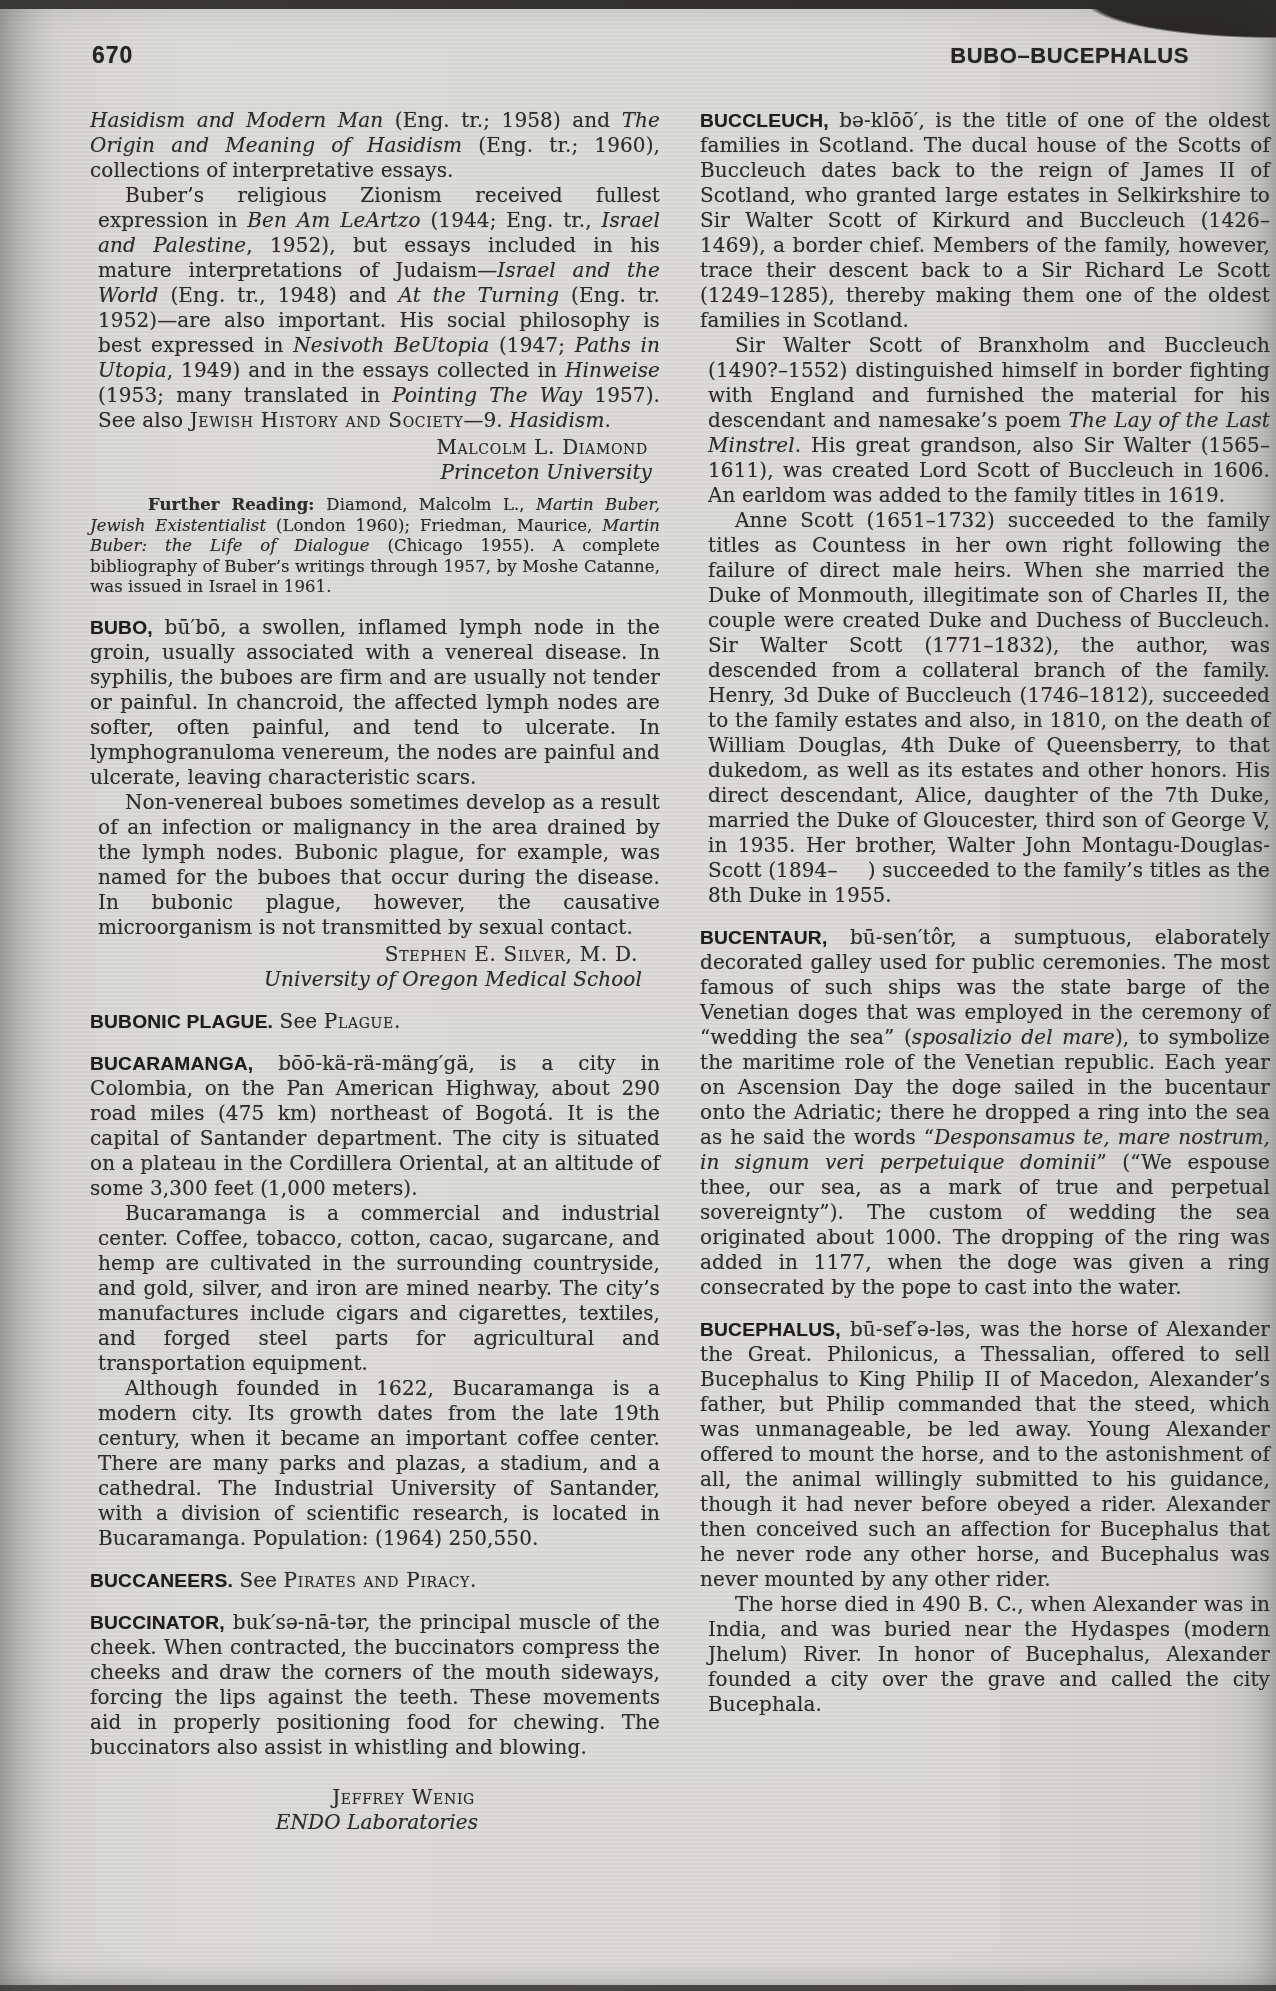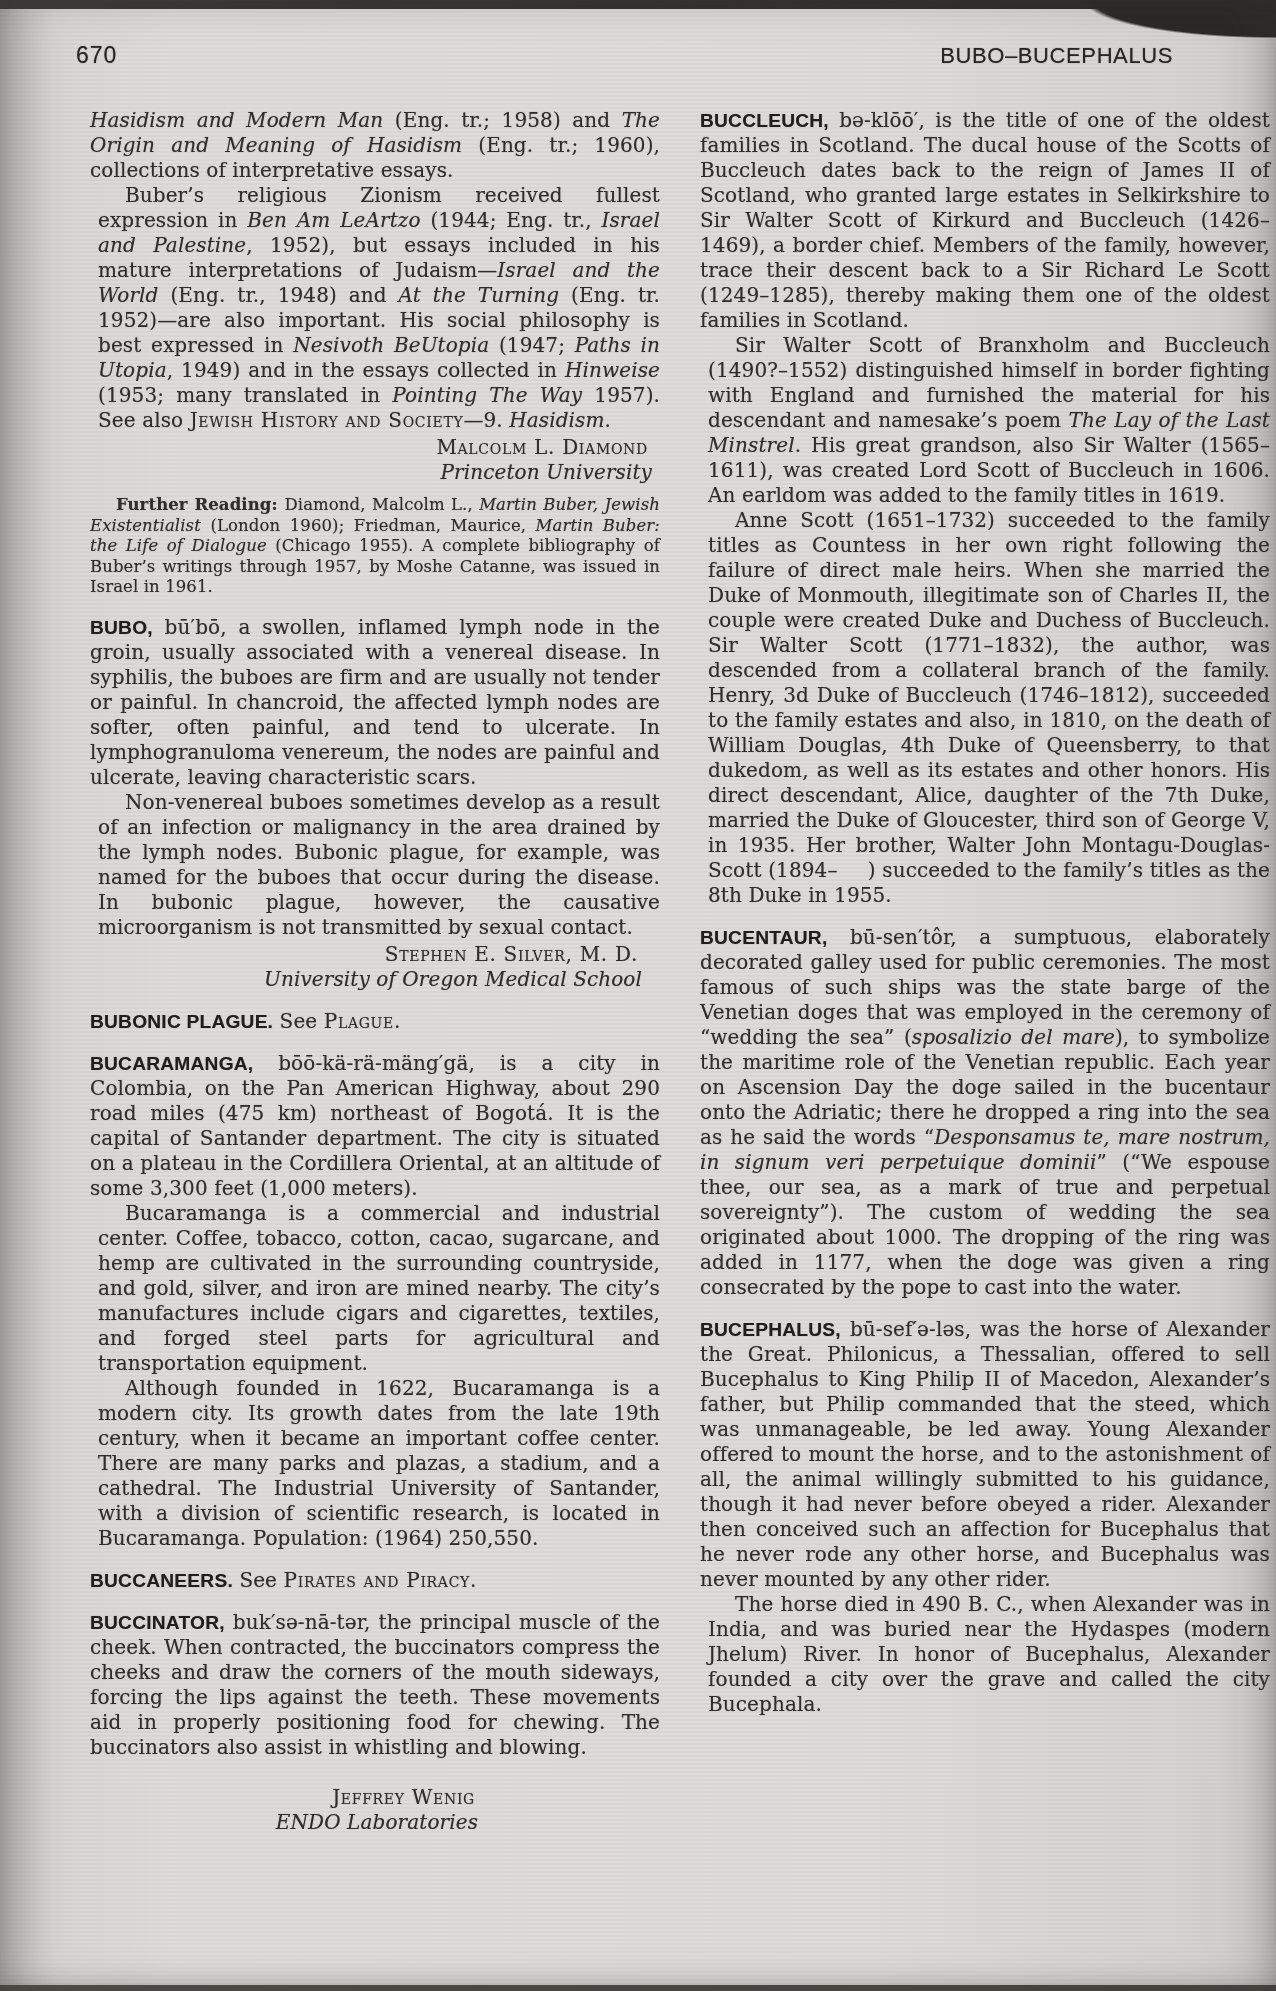--- a/index.html
+++ b/index.html
@@ -29,22 +29,22 @@
   }
   .corner-shade{
     position:absolute;top:0;right:0;width:300px;height:60px;
     background:radial-gradient(ellipse 300px 60px at 100% 0%, #2b2a27 61%, rgba(43,42,39,0) 64%);
   }
   .bottom-edge{
     position:absolute;bottom:0;left:0;right:0;height:6px;
     background:linear-gradient(90deg,#53524e,#484743);
   }
   .pagehead{
-    position:absolute;top:42px;left:74px;width:1169px;height:30px;
-    font-family:"Liberation Sans","DejaVu Sans",sans-serif;font-weight:normal;
+    position:absolute;top:42px;left:90px;width:1169px;height:30px;
+    font-family:"Liberation Sans","DejaVu Sans",sans-serif;font-weight:bold;
   }
   .page-number{
     position:absolute;left:2px;top:0;font-size:23px;letter-spacing:1px;color:#26251f;
     text-shadow:0 0 1px rgba(40,40,35,.5);
   }
   .page-title{
     position:absolute;left:0;right:70px;top:1px;text-align:right;font-size:22px;
     letter-spacing:.6px;color:#26251f;text-shadow:0 0 1px rgba(40,40,35,.5);
   }
   .cols{
@@ -60,21 +60,21 @@
   .para0{text-indent:0;}
   .entry{margin-top:17px;}
   .col > .blk:first-child{margin-top:0;}
   .byline{text-align:right;margin-top:2px;}
   .affil{text-align:right;}
   .further{font-size:16.5px;line-height:20.5px;text-indent:26px;margin-top:10px;margin-bottom:8px;}
   .hw{font-family:"Liberation Sans","DejaVu Sans",sans-serif;font-weight:bold;font-size:.96em;
       letter-spacing:.2px;color:#1f1e1a;}
   .i{font-style:italic;}
   .sc{font-variant:small-caps;letter-spacing:.7px;text-align:right;}
-  .frb{font-weight:bold;}
+  .frb{font-weight:bold;margin-left:32px;}
 </style>
 </head>
 <body>
 
 <div class="paper">
   <div class="top-edge"></div>
   <div class="corner-shade"></div>
 
   <div class="pagehead">
     <span class="page-number">670</span>

